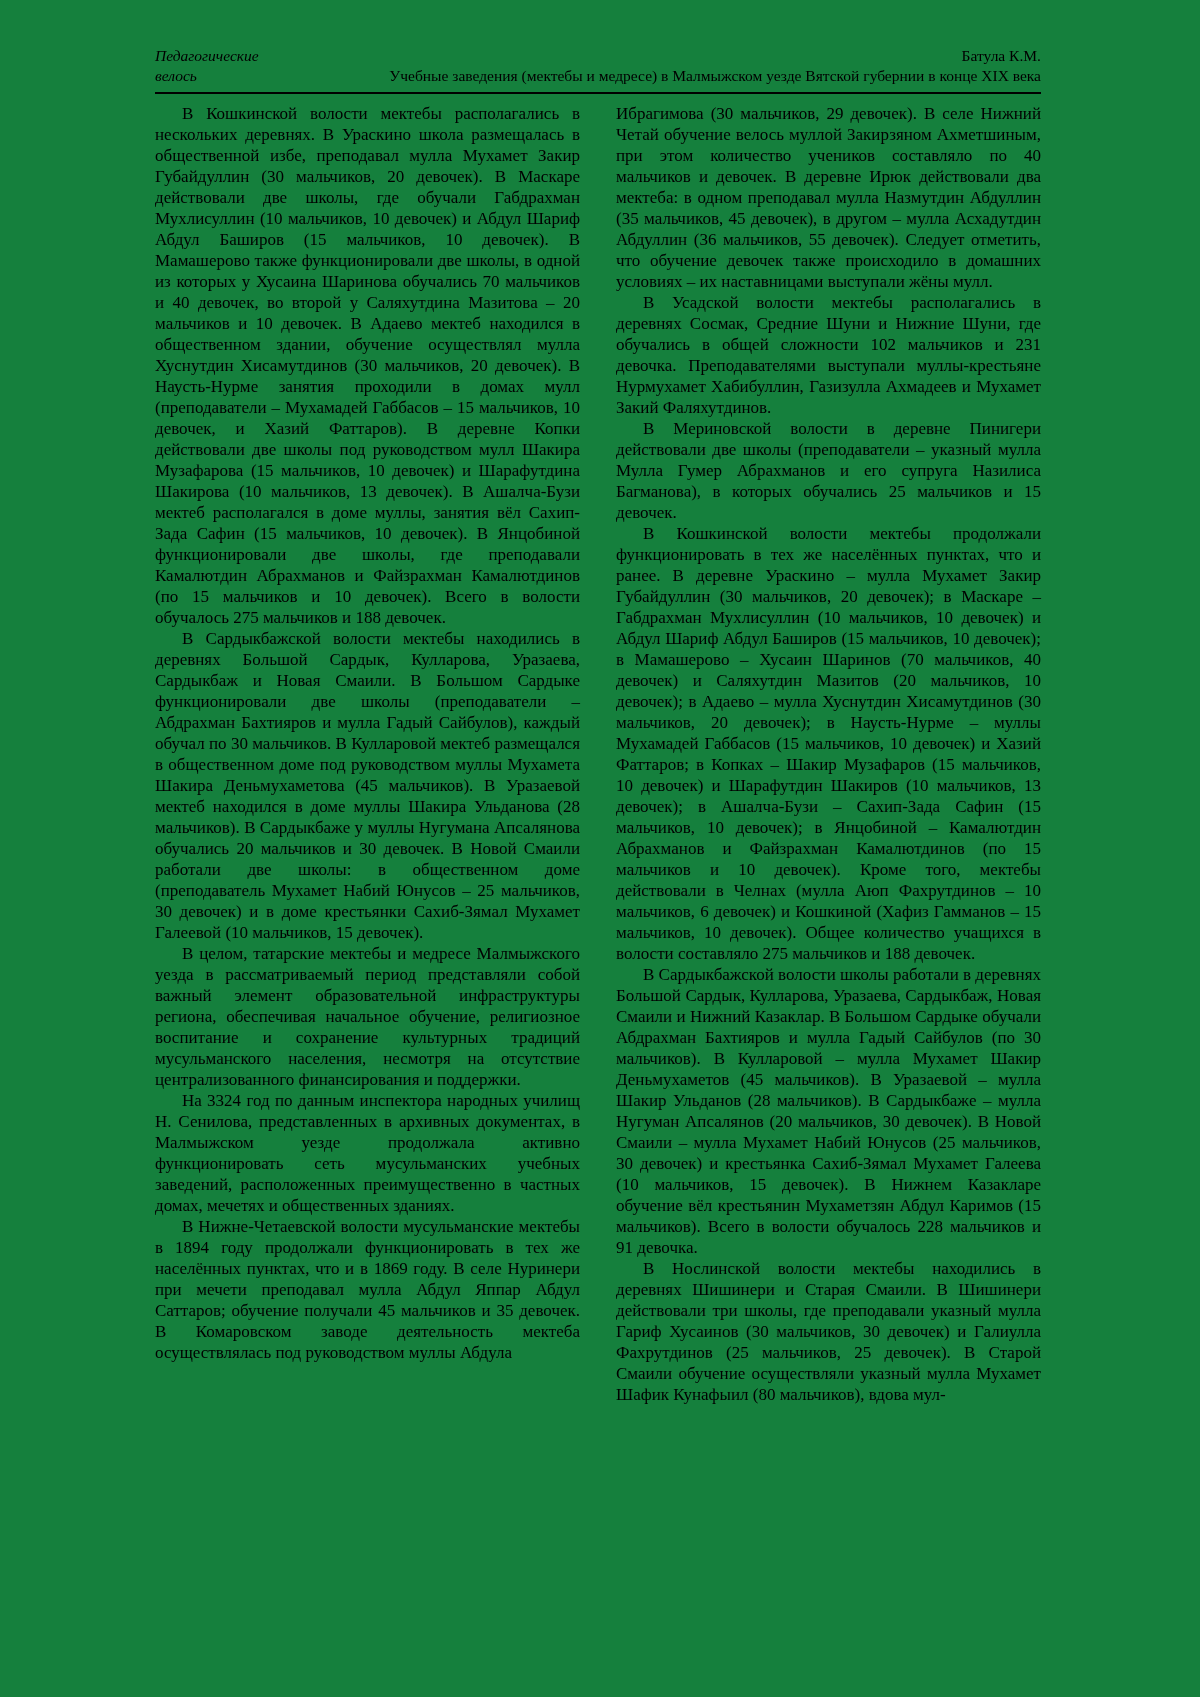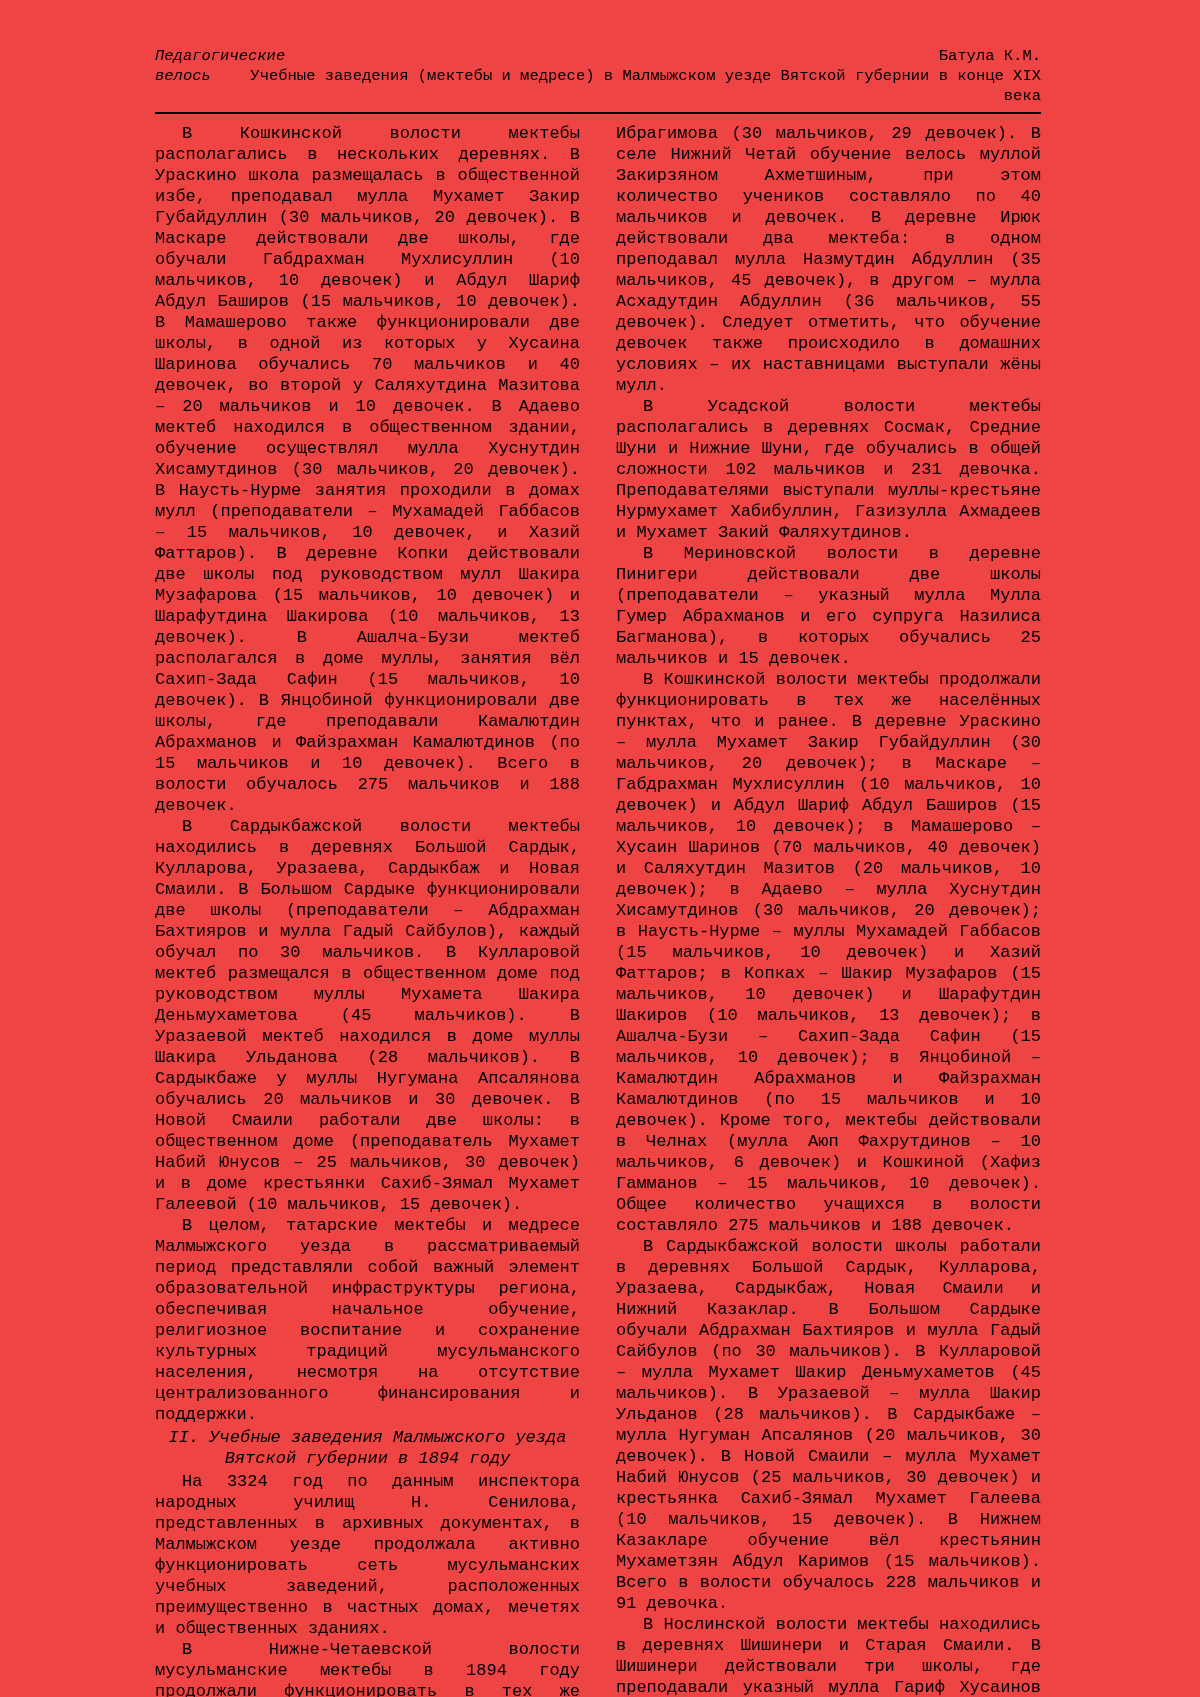--- a/index.html
+++ b/index.html
@@ -1,20 +1,20 @@
 <!DOCTYPE html>
 <html lang="ru"><head>
 <meta charset="utf-8">
 <style>
   * { margin:0; padding:0; box-sizing:border-box; }
   html,body { background:#ffffff; }
   .page {
     width:1200px; height:1697px;
-    background:#ef4444; color:#000000;
-    font-family:Liberation Mono, monospace;
+    background:#15803d; color:#000000;
+    font-family:Liberation Serif, serif;
     position:relative;
     padding:46px 159px 0 155px;
     overflow:hidden;
   }
   header.page-header { border-bottom:2px solid #000; padding-bottom:6px; }
   .header-row { display:flex; justify-content:space-between; align-items:baseline; font-size:15.5px; line-height:20px; }
   .section-name { font-style:italic; white-space:nowrap; }
   .author { text-align:right; }
   .running-title { flex:1; text-align:right; padding-left:30px; }
   .columns {
@@ -49,24 +49,20 @@
       <span class="running-title">Учебные заведения (мектебы и медресе) в Малмыжском уезде Вятской губернии в конце XIX века</span>
     </div>
   </header>
 
   <main class="columns">
 
     <div class="col">
       <p class="para">В Кошкинской волости мектебы располагались в нескольких деревнях. В Ураскино школа размещалась в общественной избе, преподавал мулла Мухамет Закир Губайдуллин (30 мальчиков, 20 девочек). В Маскаре действовали две школы, где обучали Габдрахман Мухлисуллин (10 мальчиков, 10 девочек) и Абдул Шариф Абдул Баширов (15 мальчиков, 10 девочек). В Мамашерово также функционировали две школы, в одной из которых у Хусаина Шаринова обучались 70 мальчиков и 40 девочек, во второй у Саляхутдина Мазитова – 20 мальчиков и 10 девочек. В Адаево мектеб находился в общественном здании, обучение осуществлял мулла Хуснутдин Хисамутдинов (30 мальчиков, 20 девочек). В Наусть-Нурме занятия проходили в домах мулл (преподаватели – Мухамадей Габбасов – 15 мальчиков, 10 девочек, и Хазий Фаттаров). В деревне Копки действовали две школы под руководством мулл Шакира Музафарова (15 мальчиков, 10 девочек) и Шарафутдина Шакирова (10 мальчиков, 13 девочек). В Ашалча-Бузи мектеб располагался в доме муллы, занятия вёл Сахип-Зада Сафин (15 мальчиков, 10 девочек). В Янцобиной функционировали две школы, где преподавали Камалютдин Абрахманов и Файзрахман Камалютдинов (по 15 мальчиков и 10 девочек). Всего в волости обучалось 275 мальчиков и 188 девочек.</p>
       <p class="para">В Сардыкбажской волости мектебы находились в деревнях Большой Сардык, Кулларова, Уразаева, Сардыкбаж и Новая Смаили. В Большом Сардыке функционировали две школы (преподаватели – Абдрахман Бахтияров и мулла Гадый Сайбулов), каждый обучал по 30 мальчиков. В Кулларовой мектеб размещался в общественном доме под руководством муллы Мухамета Шакира Деньмухаметова (45 мальчиков). В Уразаевой мектеб находился в доме муллы Шакира Ульданова (28 мальчиков). В Сардыкбаже у муллы Нугумана Апсалянова обучались 20 мальчиков и 30 девочек. В Новой Смаили работали две школы: в общественном доме (преподаватель Мухамет Набий Юнусов – 25 мальчиков, 30 девочек) и в доме крестьянки Сахиб-Зямал Мухамет Галеевой (10 мальчиков, 15 девочек).</p>
       <p class="para">В целом, татарские мектебы и медресе Малмыжского уезда в рассматриваемый период представляли собой важный элемент образовательной инфраструктуры региона, обеспечивая начальное обучение, религиозное воспитание и сохранение культурных традиций мусульманского населения, несмотря на отсутствие централизованного финансирования и поддержки.</p>
-      <div class="section-heading">
-        <div>II. Учебные заведения Малмыжского уезда</div>
-        <div>Вятской губернии в 1894 году</div>
-      </div>
       <p class="para">На 3324 год по данным инспектора народных училищ Н. Сенилова, представленных в архивных документах, в Малмыжском уезде продолжала активно функционировать сеть мусульманских учебных заведений, расположенных преимущественно в частных домах, мечетях и общественных зданиях.</p>
       <p class="para">В Нижне-Четаевской волости мусульманские мектебы в 1894 году продолжали функционировать в тех же населённых пунктах, что и в 1869 году. В селе Нуринери при мечети преподавал мулла Абдул Яппар Абдул Саттаров; обучение получали 45 мальчиков и 35 девочек. В Комаровском заводе деятельность мектеба осуществлялась под руководством муллы Абдула</p>
     </div>
 
     <div class="col">
       <p class="para no-indent">Ибрагимова (30 мальчиков, 29 девочек). В селе Нижний Четай обучение велось муллой Закирзяном Ахметшиным, при этом количество учеников составляло по 40 мальчиков и девочек. В деревне Ирюк действовали два мектеба: в одном преподавал мулла Назмутдин Абдуллин (35 мальчиков, 45 девочек), в другом – мулла Асхадутдин Абдуллин (36 мальчиков, 55 девочек). Следует отметить, что обучение девочек также происходило в домашних условиях – их наставницами выступали жёны мулл.</p>
       <p class="para">В Усадской волости мектебы располагались в деревнях Сосмак, Средние Шуни и Нижние Шуни, где обучались в общей сложности 102 мальчиков и 231 девочка. Преподавателями выступали муллы-крестьяне Нурмухамет Хабибуллин, Газизулла Ахмадеев и Мухамет Закий Фаляхутдинов.</p>
       <p class="para">В Мериновской волости в деревне Пинигери действовали две школы (преподаватели – указный мулла Мулла Гумер Абрахманов и его супруга Назилиса Багманова), в которых обучались 25 мальчиков и 15 девочек.</p>
       <p class="para">В Кошкинской волости мектебы продолжали функционировать в тех же населённых пунктах, что и ранее. В деревне Ураскино – мулла Мухамет Закир Губайдуллин (30 мальчиков, 20 девочек); в Маскаре – Габдрахман Мухлисуллин (10 мальчиков, 10 девочек) и Абдул Шариф Абдул Баширов (15 мальчиков, 10 девочек); в Мамашерово – Хусаин Шаринов (70 мальчиков, 40 девочек) и Саляхутдин Мазитов (20 мальчиков, 10 девочек); в Адаево – мулла Хуснутдин Хисамутдинов (30 мальчиков, 20 девочек); в Наусть-Нурме – муллы Мухамадей Габбасов (15 мальчиков, 10 девочек) и Хазий Фаттаров; в Копках – Шакир Музафаров (15 мальчиков, 10 девочек) и Шарафутдин Шакиров (10 мальчиков, 13 девочек); в Ашалча-Бузи – Сахип-Зада Сафин (15 мальчиков, 10 девочек); в Янцобиной – Камалютдин Абрахманов и Файзрахман Камалютдинов (по 15 мальчиков и 10 девочек). Кроме того, мектебы действовали в Челнах (мулла Аюп Фахрутдинов – 10 мальчиков, 6 девочек) и Кошкиной (Хафиз Гамманов – 15 мальчиков, 10 девочек). Общее количество учащихся в волости составляло 275 мальчиков и 188 девочек.</p>
       <p class="para">В Сардыкбажской волости школы работали в деревнях Большой Сардык, Кулларова, Уразаева, Сардыкбаж, Новая Смаили и Нижний Казаклар. В Большом Сардыке обучали Абдрахман Бахтияров и мулла Гадый Сайбулов (по 30 мальчиков). В Кулларовой – мулла Мухамет Шакир Деньмухаметов (45 мальчиков). В Уразаевой – мулла Шакир Ульданов (28 мальчиков). В Сардыкбаже – мулла Нугуман Апсалянов (20 мальчиков, 30 девочек). В Новой Смаили – мулла Мухамет Набий Юнусов (25 мальчиков, 30 девочек) и крестьянка Сахиб-Зямал Мухамет Галеева (10 мальчиков, 15 девочек). В Нижнем Казакларе обучение вёл крестьянин Мухаметзян Абдул Каримов (15 мальчиков). Всего в волости обучалось 228 мальчиков и 91 девочка.</p>

